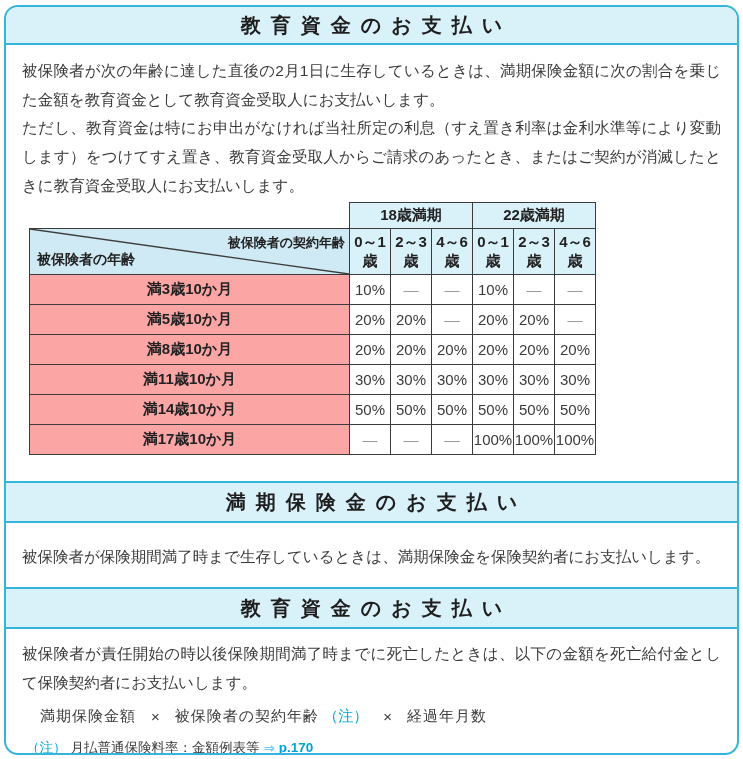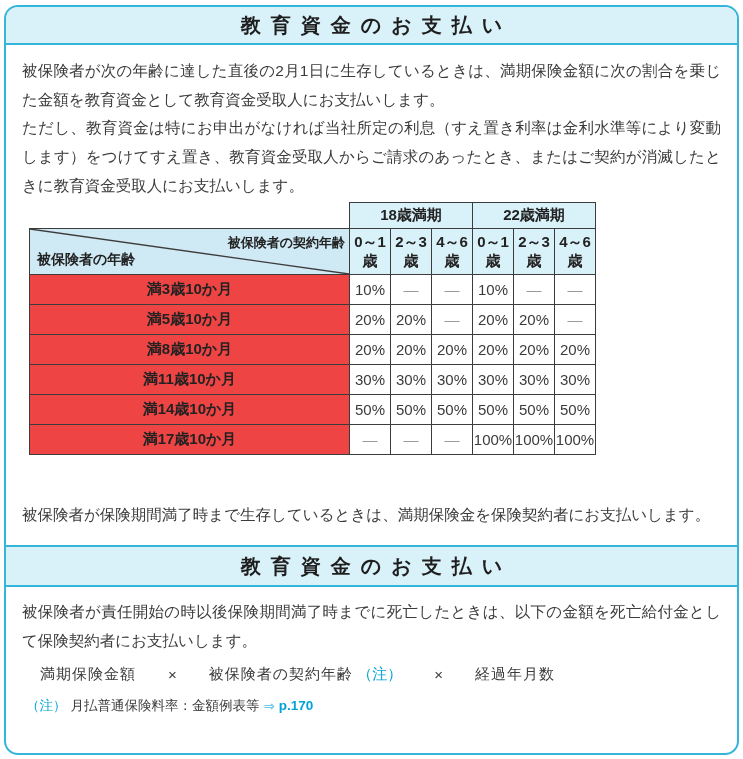--- a/index.html
+++ b/index.html
@@ -41,30 +41,30 @@
     position:relative;background:#cfe9f5;overflow:hidden;
   }
   .corner svg{position:absolute;left:0;top:0;width:100%;height:100%;display:block;}
   .corner .c-top{
     position:absolute;right:4px;top:5px;font-size:13px;font-weight:bold;color:#222;
   }
   .corner .c-bottom{
     position:absolute;left:7px;bottom:5px;font-size:14px;font-weight:bold;color:#222;
   }
   table.rate tbody tr{height:30px;}
-  table.rate th.rowlabel{background:#ef4444;font-weight:bold;color:#222;font-size:15px;}
+  table.rate th.rowlabel{background:#fca5a5;font-weight:bold;color:#222;font-size:15px;}
   table.rate td{background:#fff;color:#3b3b3b;}
   table.rate td.dash{color:#9a9a9a;}
 
   
   .sec2-gap{height:26px;}
   .sec2-body{height:44px;padding:20px 16px 0 16px;}
   .sec3-body{padding:11px 16px 0 16px;}
   .formula{
-    display:flex;align-items:center;gap:32px;
+    display:flex;align-items:center;gap:15px;
     margin:9px 0 0 18px;font-size:15px;color:#3b3b3b;white-space:nowrap;
   }
   .formula .op{letter-spacing:1px;}
   .formula .pair{display:flex;align-items:center;gap:4px;}
   .cyan{color:#00a3d8;}
   .footnote{
     margin:13px 0 0 4px;font-size:13.5px;color:#3b3b3b;
     display:flex;align-items:center;gap:4px;white-space:nowrap;
   }
   .footnote .mark{color:#00a3d8;}
@@ -170,20 +170,23 @@
               <td class="dash">—</td>
               <td>100%</td>
               <td>100%</td>
               <td>100%</td>
             </tr>
           </tbody>
       </table>
     </div>
 
     <div class="sec2-gap"></div>
+    <div class="band mid">
+      <span class="title">満期保険金のお支払い</span>
+    </div>
     <div class="sec2-body">
       <p style="font-size:15.5px;margin:0;line-height:1.85;">被保険者が保険期間満了時まで生存しているときは、満期保険金を保険契約者にお支払いします。</p>
     </div>
 
     <div class="band mid">
       <span class="title">教育資金のお支払い</span>
     </div>
     <div class="content sec3-body">
       <p>被保険者が責任開始の時以後保険期間満了時までに死亡したときは、以下の金額を死亡給付金として保険契約者にお支払いします。</p>
 

